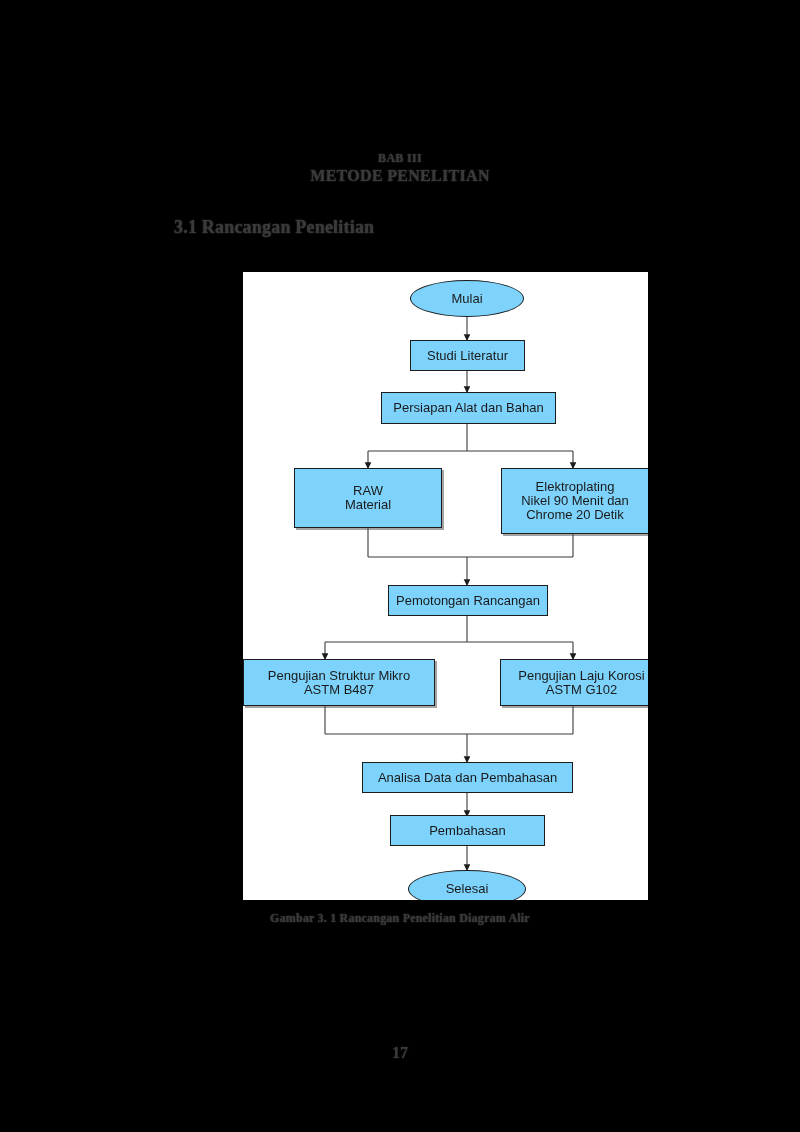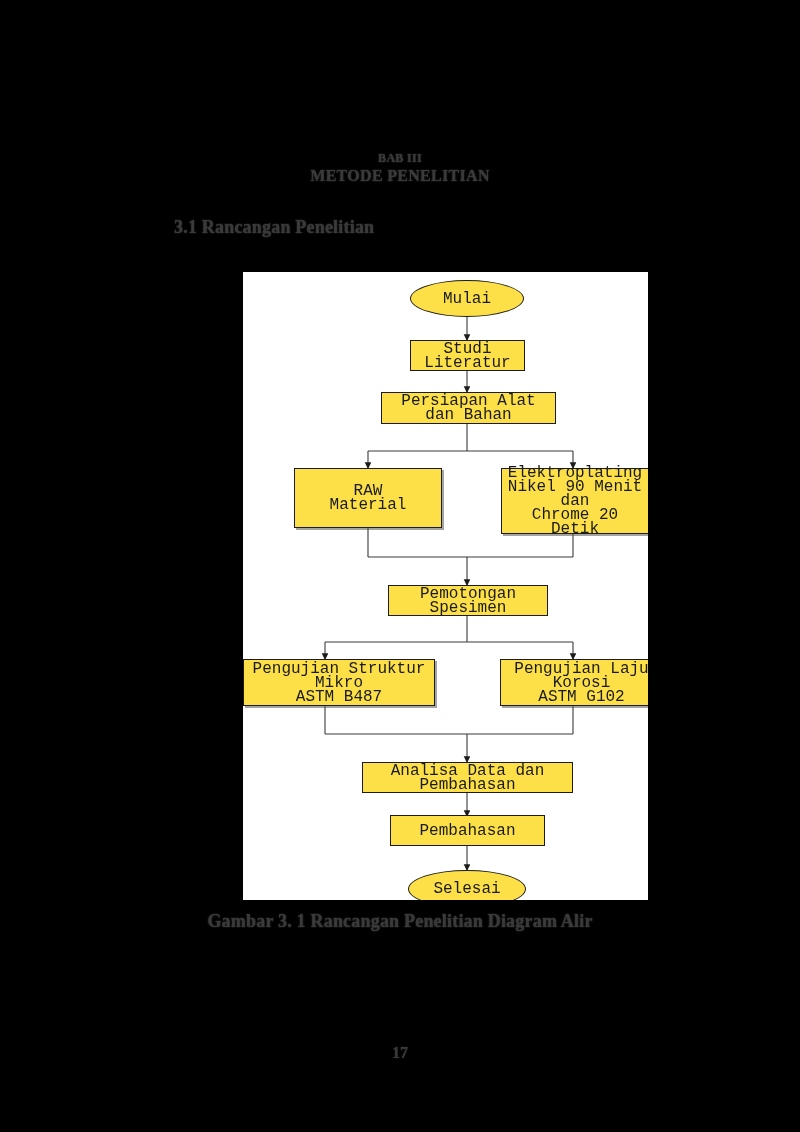--- a/index.html
+++ b/index.html
@@ -59,50 +59,50 @@
     position: absolute;
     left: 0;
     top: 0;
     width: 405px;
     height: 628px;
   }
 
   .node {
     position: absolute;
     box-sizing: border-box;
-    background: #fde047;
+    background: #7dd3fc;
     border: 1px solid #1c1c1c;
     color: #1a1a1a;
-    font-size: 16px;
+    font-size: 13px;
     line-height: 14px;
     display: flex;
     align-items: center;
     justify-content: center;
     text-align: center;
-    font-family: Liberation Mono, monospace;
+    font-family: Liberation Sans, sans-serif;
   }
   .node.shadow {
     box-shadow: 2px 2px 0 rgba(90,90,90,0.55);
   }
   .node.terminal {
     border-radius: 50%;
     border: 1px solid #1c1c1c;
   }
   .node span { display: block; padding: 0 4px; }
 
   
   .fig-caption {
     position: absolute;
     left: 0;
     top: 911px;
     width: 800px;
     text-align: center;
     color: #3a3a3a;
     font-weight: bold;
-    font-size: 18px;
+    font-size: 12px;
     letter-spacing: 0.2px;
     text-shadow: 0 0 1.2px #3a3a3a, 0 0 2.4px rgba(60,60,60,0.6);
     filter: blur(0.55px);
   }
 
   .page-number {
     position: absolute;
     left: 0;
     top: 1044px;
     width: 800px;
@@ -186,21 +186,21 @@
 
     <div class="node shadow" style="left:258px; top:196px; width:148px; height:66px;">
       <span>
         <span>Elektroplating</span>
         <span>Nikel 90 Menit dan</span>
         <span>Chrome 20 Detik</span>
       </span>
     </div>
 
     <div class="node" style="left:145px; top:313px; width:160px; height:31px;">
-      <span>Pemotongan Spesimen</span>
+      <span>Pemotongan Rancangan</span>
     </div>
 
     <div class="node shadow" style="left:0px; top:387px; width:192px; height:47px;">
       <span>
         <span>Pengujian Struktur Mikro</span>
         <span>ASTM B487</span>
       </span>
     </div>
 
     <div class="node shadow" style="left:257px; top:387px; width:163px; height:47px;">

